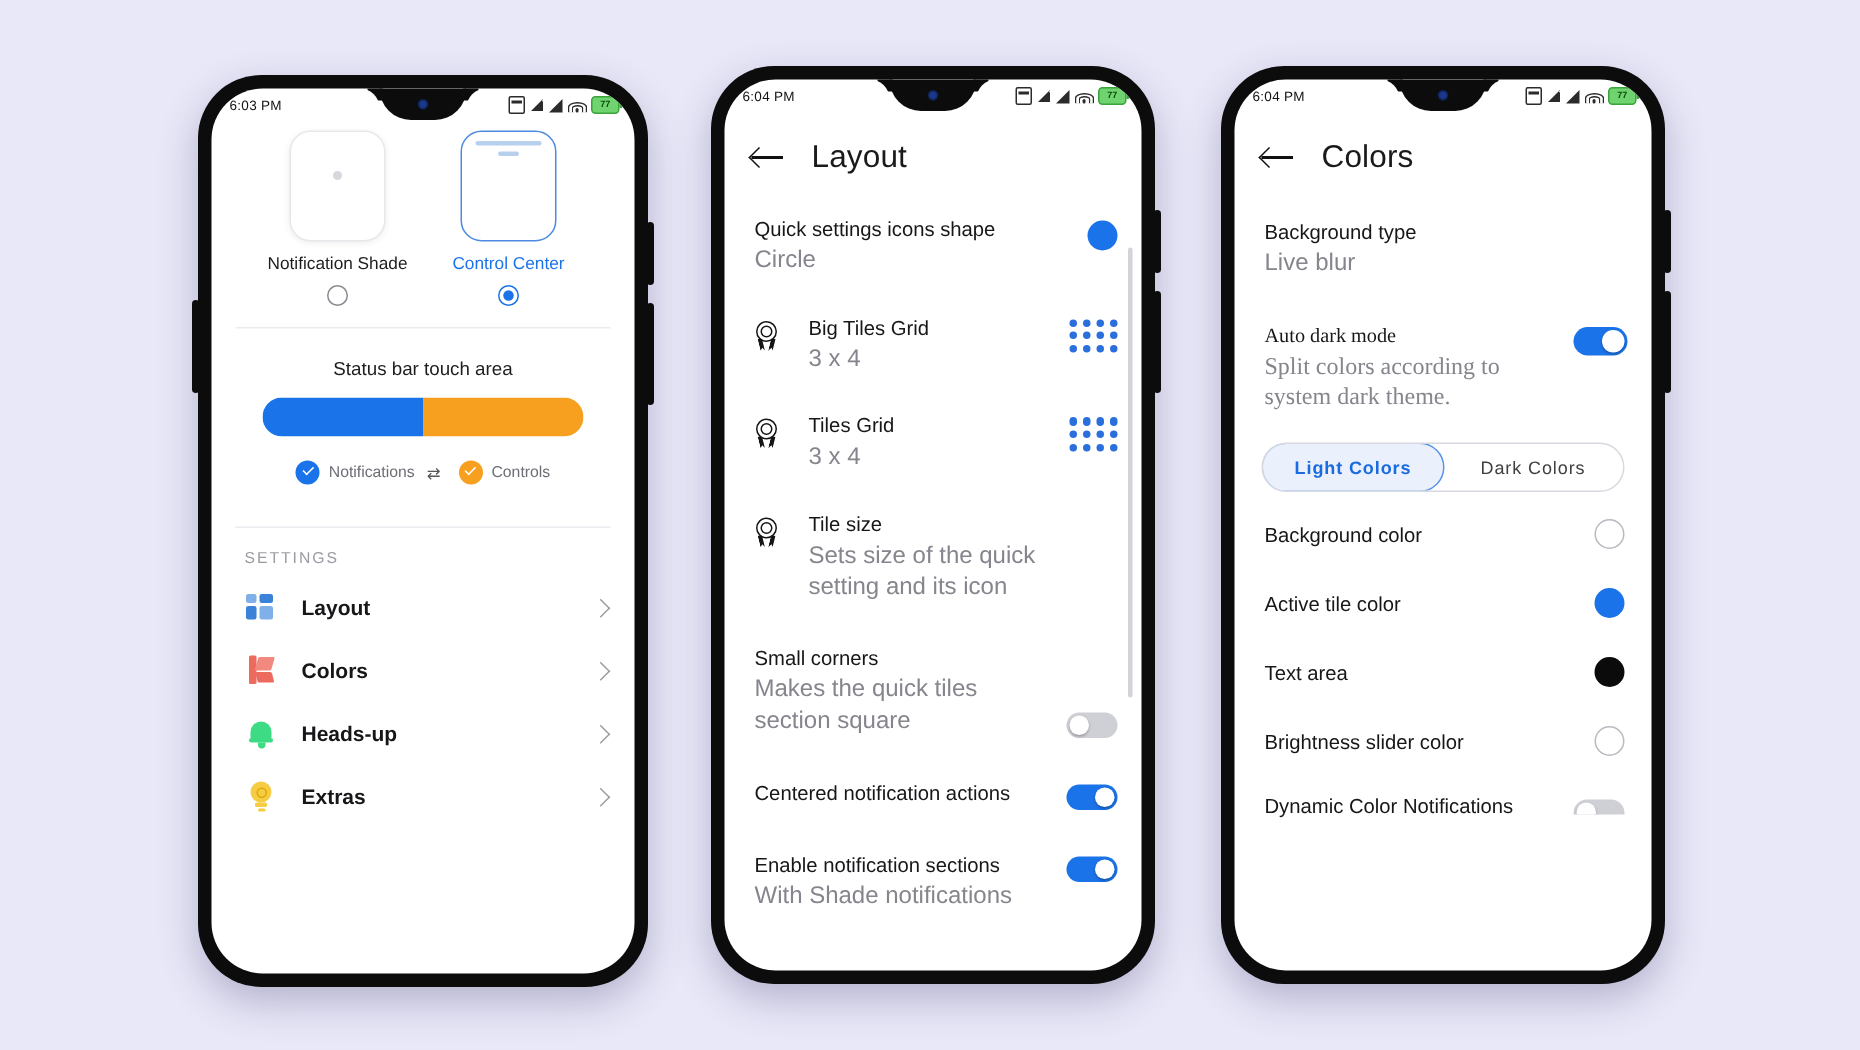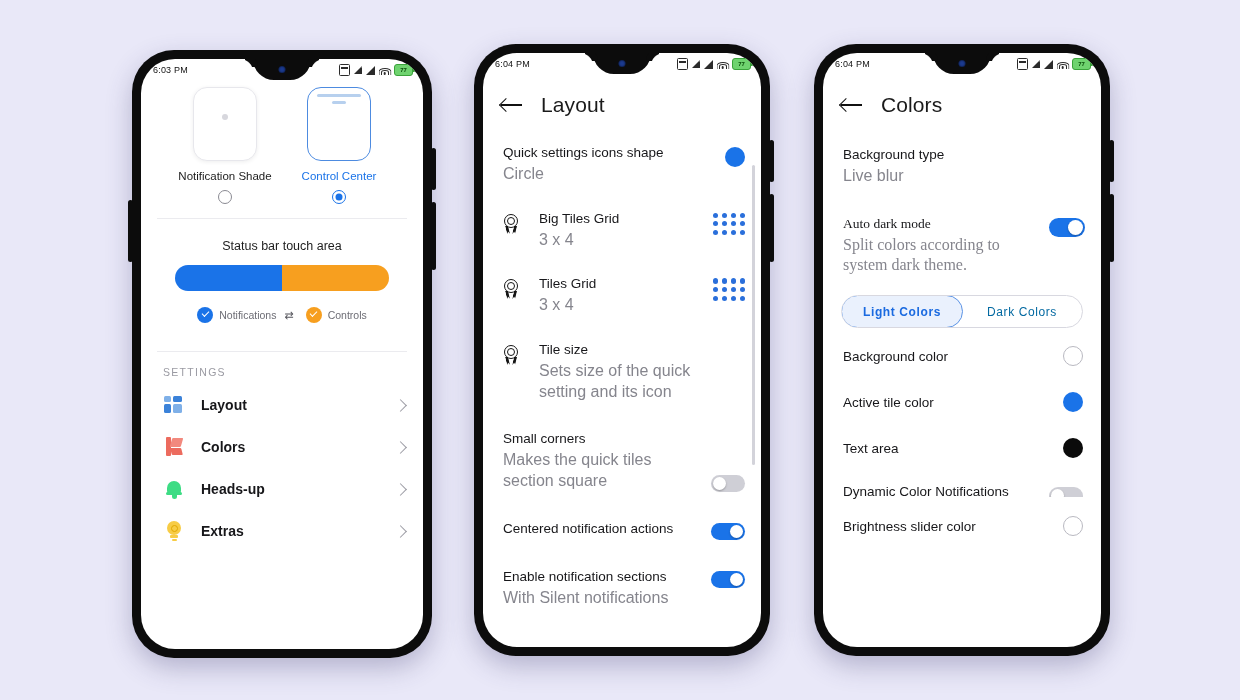--- a/index.html
+++ b/index.html
@@ -184,21 +184,21 @@
   .toggle.on .knob{right:1.8px;}
   .toggle.off .knob{left:1.8px;}
 
   
   .scrolltrack{position:absolute;right:6px;width:2.6px;border-radius:2px;background:#d3d3da;}
 
   
   .segwrap{margin:6px 18px 2px 18px;display:flex;border:1px solid #d8d8e0;border-radius:19px;overflow:hidden;height:31px;}
   .seg{flex:1;display:flex;align-items:center;justify-content:center;font-size:12px;letter-spacing:.6px;cursor:pointer;}
   .seg.active{background:#eaf1fd;color:#1a6ae0;border:1.4px solid #5b93e4;border-radius:19px;margin:-1px;font-weight:bold;}
-  .seg.inactive{color:#0369a1;}
+  .seg.inactive{color:#404040;}
 
   
   .crow{display:flex;align-items:center;padding:13px 18px 13px 20px;cursor:pointer;}
   .crow .ct{font-size:13.5px;color:#17171a;flex:1;}
 </style>
 </head>
 <body>
 
 <div class="stage">
 
@@ -455,21 +455,21 @@
           <div class="row-right">
               <div class="toggle on">
                 <div class="knob"></div>
               </div>
             </div>
         </div>
 
         <div class="row" style="padding-top:16px;">
           <div class="row-text">
             <div class="row-title">Enable notification sections</div>
-            <div class="row-sub">With Silent notifications</div>
+            <div class="row-sub">With Shade notifications</div>
           </div>
           <div class="row-right">
               <div class="toggle on">
                 <div class="knob"></div>
               </div>
             </div>
         </div>
       </div>
     </div>
   </div>
@@ -534,27 +534,27 @@
           <span class="circle-sw white"></span>
         </div>
         <div class="crow">
           <div class="ct">Active tile color</div>
           <span class="circle-sw blue"></span>
         </div>
         <div class="crow">
           <div class="ct">Text area</div>
           <span class="circle-sw black"></span>
         </div>
+        <div class="crow">
+          <div class="ct">Brightness slider color</div>
+          <span class="circle-sw white"></span>
+        </div>
         <div class="crow" style="padding-bottom:4px;">
           <div class="ct">Dynamic Color Notifications</div>
           <div class="toggle off" style="height:10px;overflow:hidden;border-radius:9px 9px 0 0;">
               <div class="knob" style="top:2px;"></div>
             </div>
         </div>
-        <div class="crow">
-          <div class="ct">Brightness slider color</div>
-          <span class="circle-sw white"></span>
-        </div>
       </div>
     </div>
   </div>
 
 </div>
 
 </body></html>

